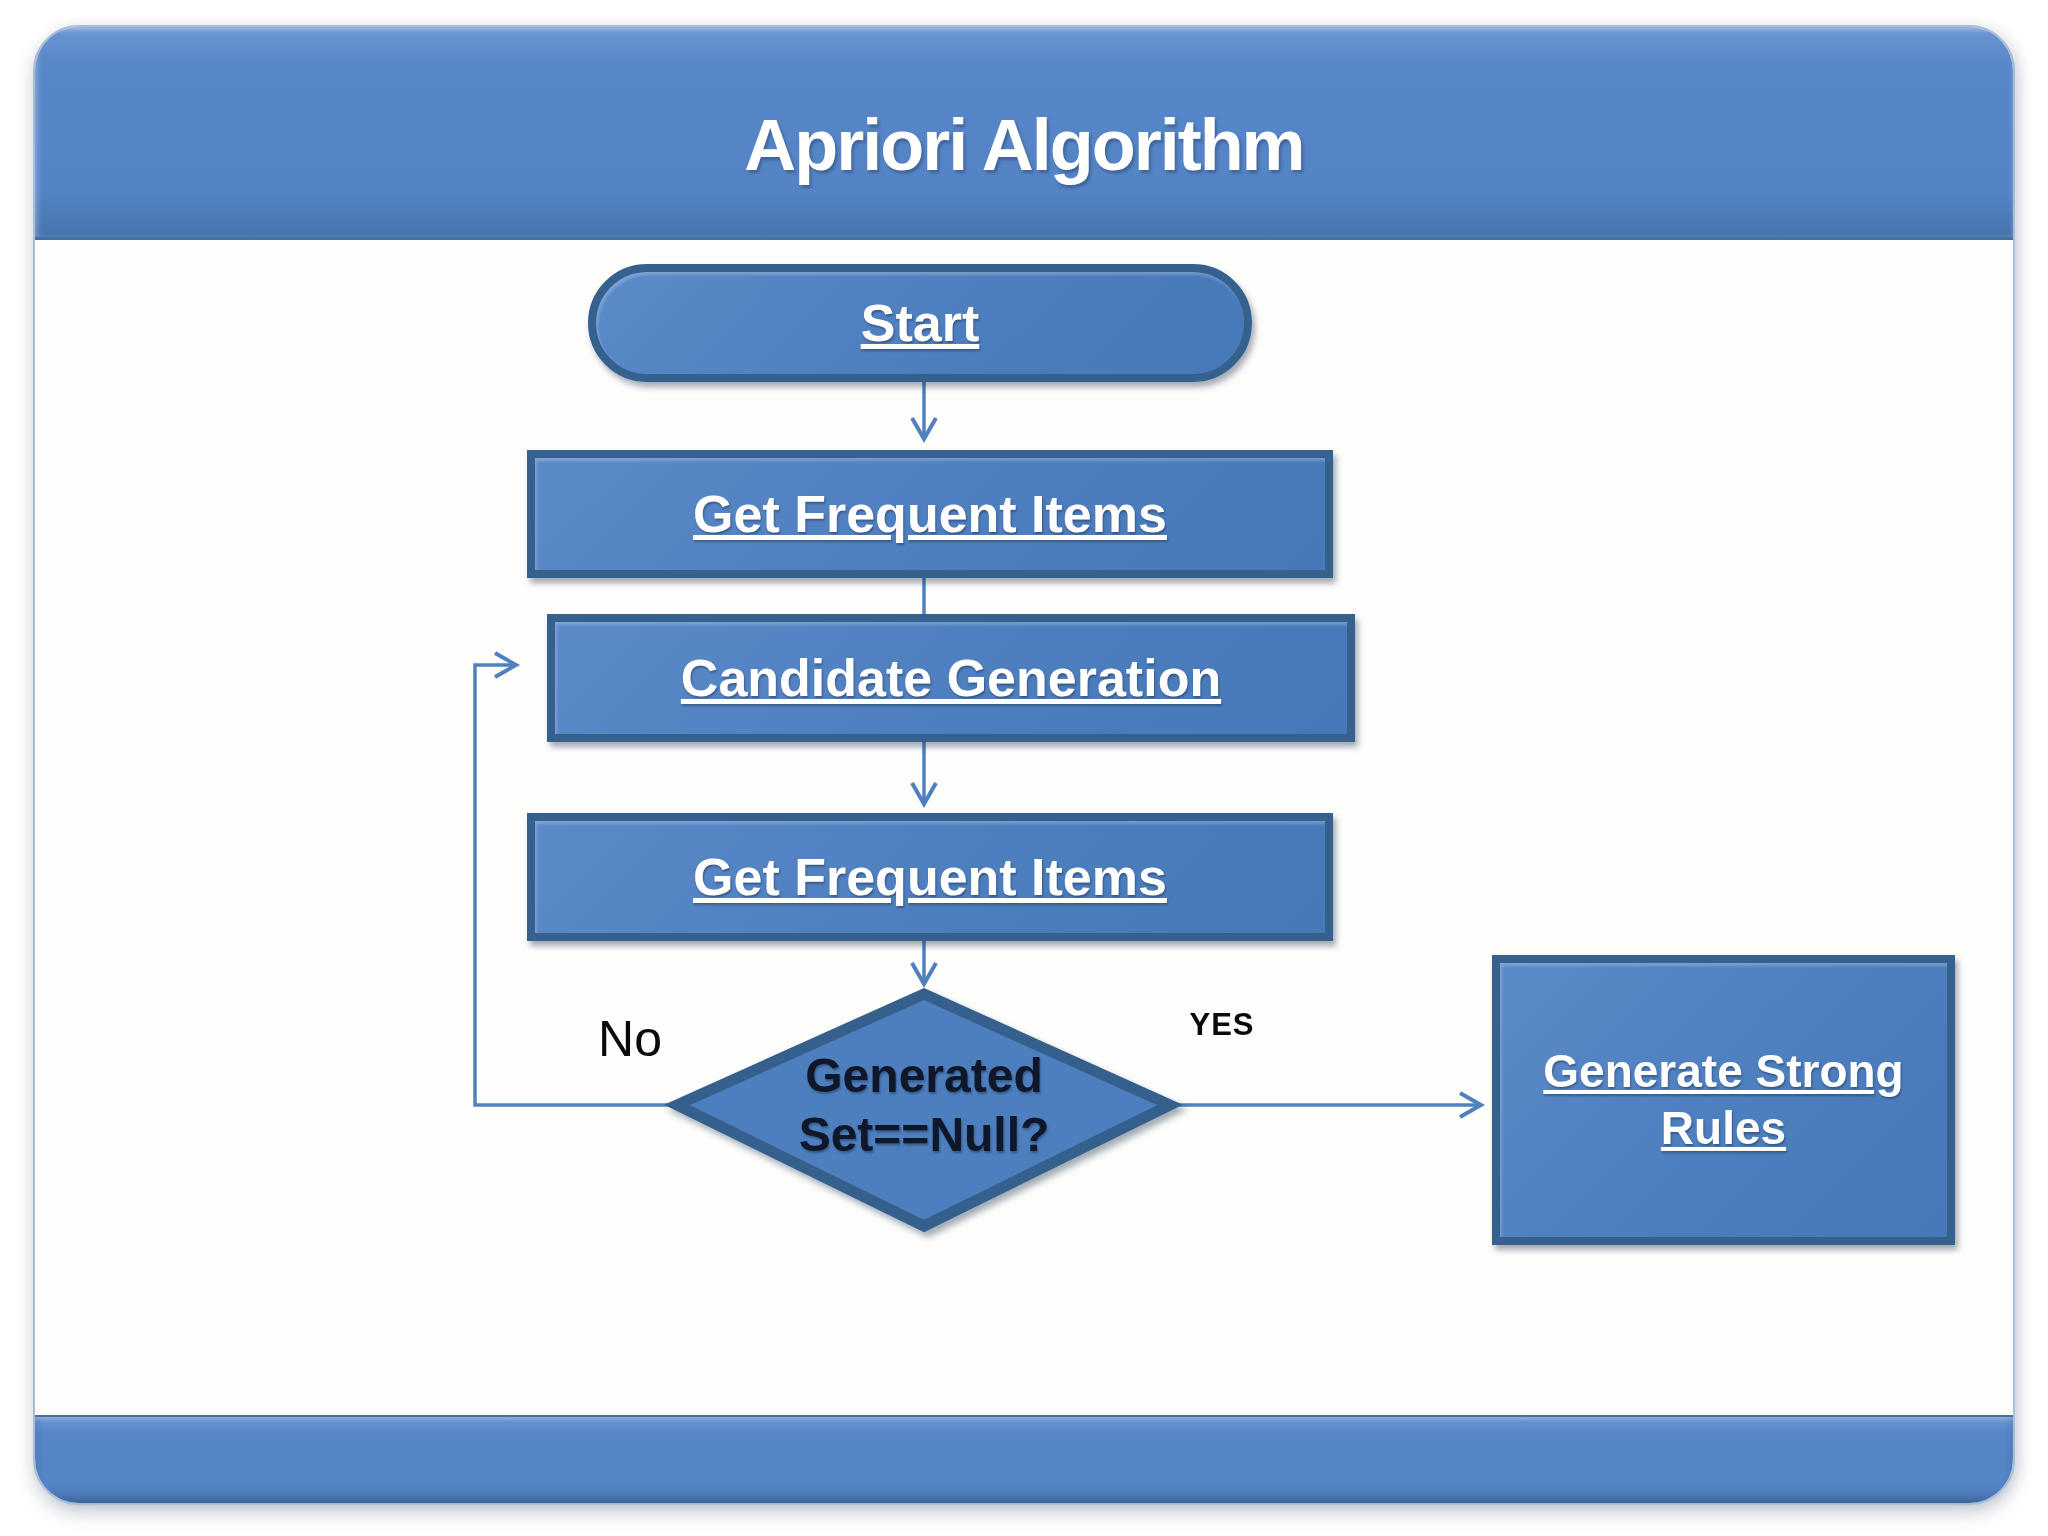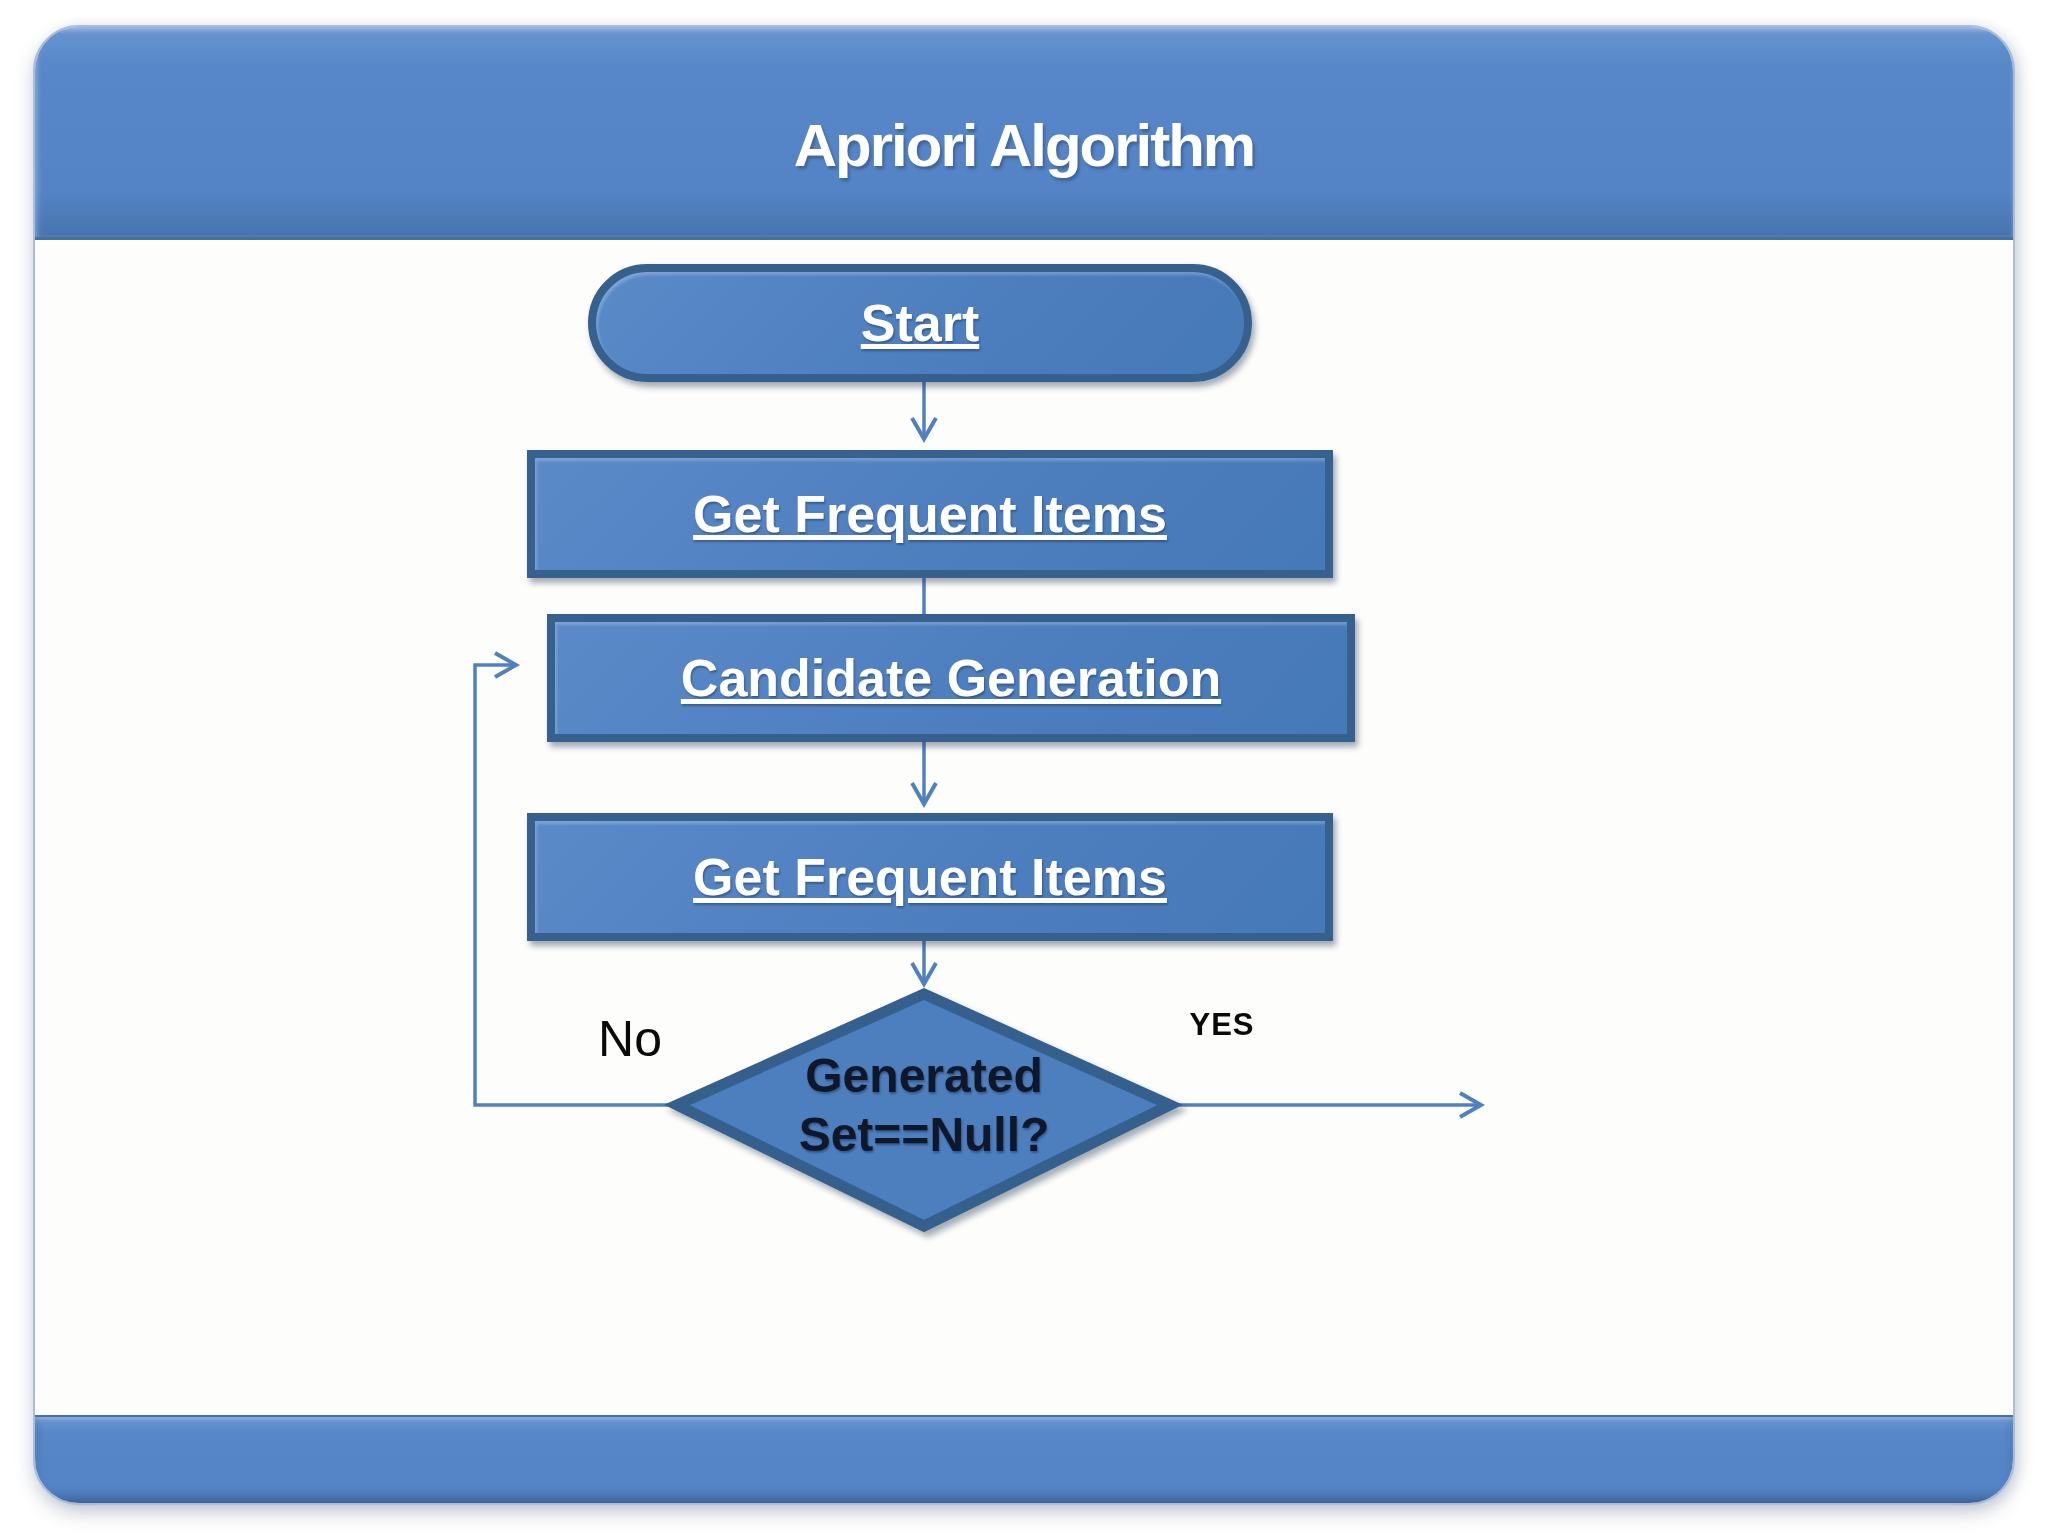--- a/index.html
+++ b/index.html
@@ -47,21 +47,21 @@
   }
   .band.footer {
     top: 1388px;
     height: 88px;
     border-top: 2px solid #44719f;
     box-shadow: inset 0 3px 3px rgba(255,255,255,0.22), inset 0 -6px 8px rgba(20,40,70,0.25);
   }
   .slide-title {
     margin: 8px;
     padding-top: 26px;
-    font-size: 60px;
+    font-size: 72px;
     font-weight: 700;
     letter-spacing: -2px;
     color: #ffffff;
     text-shadow: 2px 3px 3px rgba(25,40,65,0.35);
   }
   .canvas {
     position: absolute;
     inset: 0;
   }
   .connectors {
@@ -197,20 +197,23 @@
       </div>
 
       <div class="node process p3">
         <span>Get Frequent Items</span>
       </div>
 
       <div class="decision-label">
         <span>Generated Set==Null?</span>
       </div>
 
+      <div class="node process rules">
+        <span>Generate Strong Rules</span>
+      </div>
 
       <div class="edge-label no">No</div>
       <div class="edge-label yes">YES</div>
 
     </div>
 
     <div class="band footer"></div>
 
   </div>
 </div>

